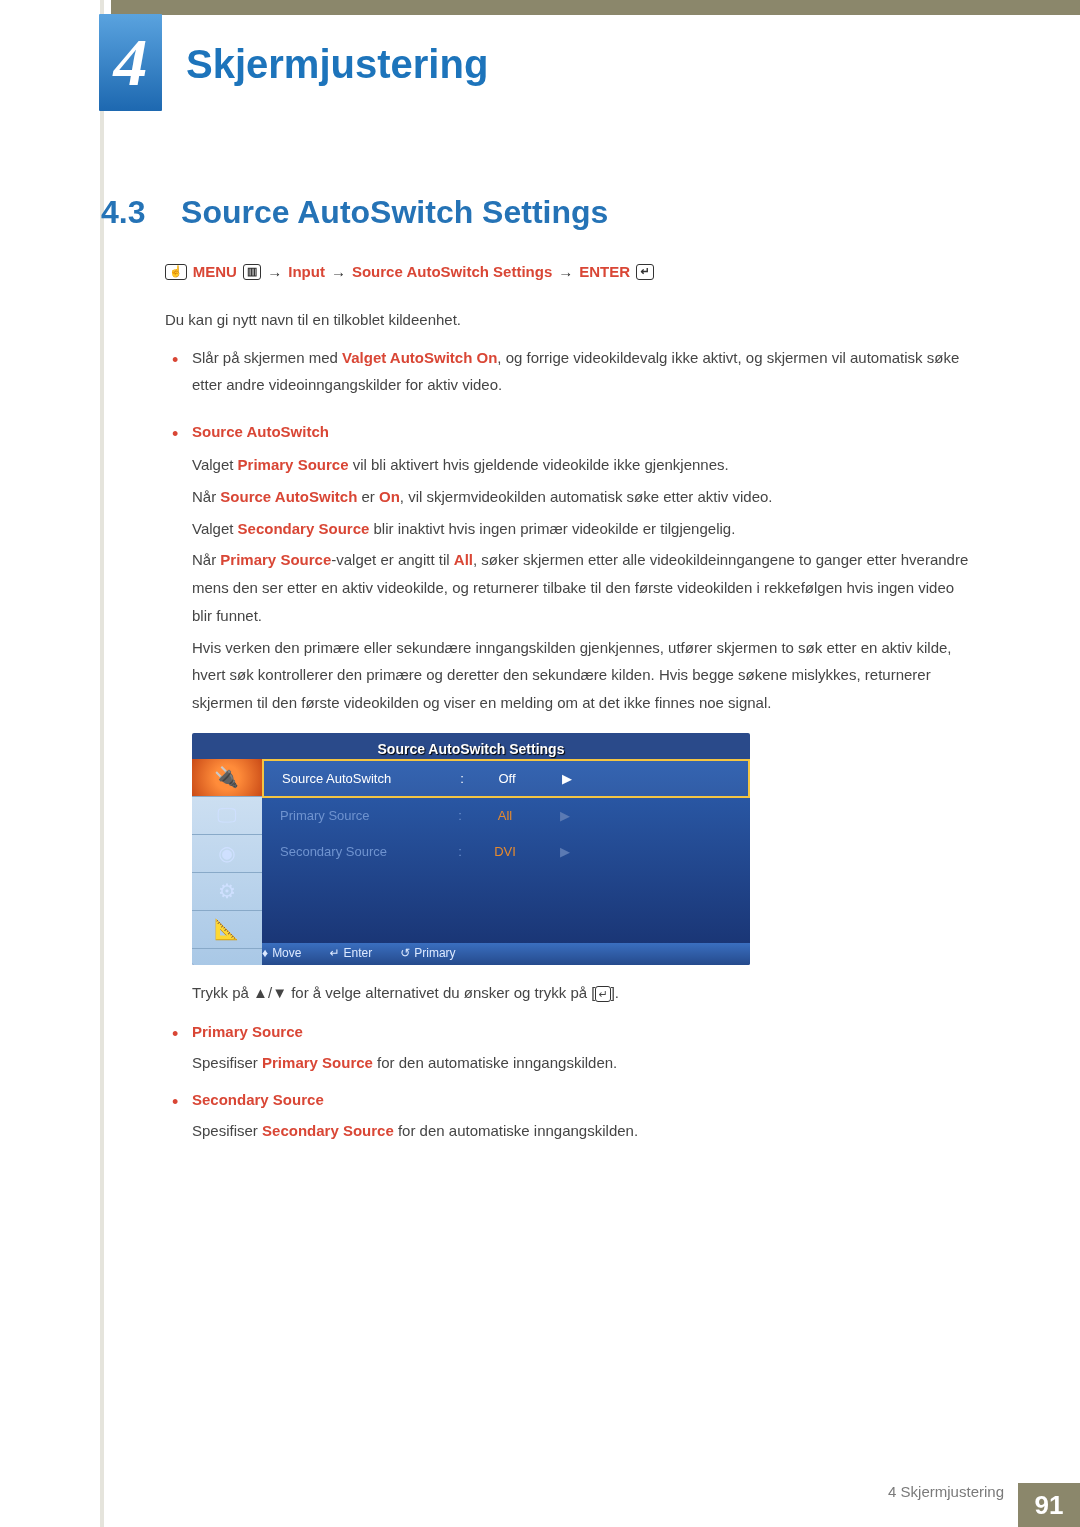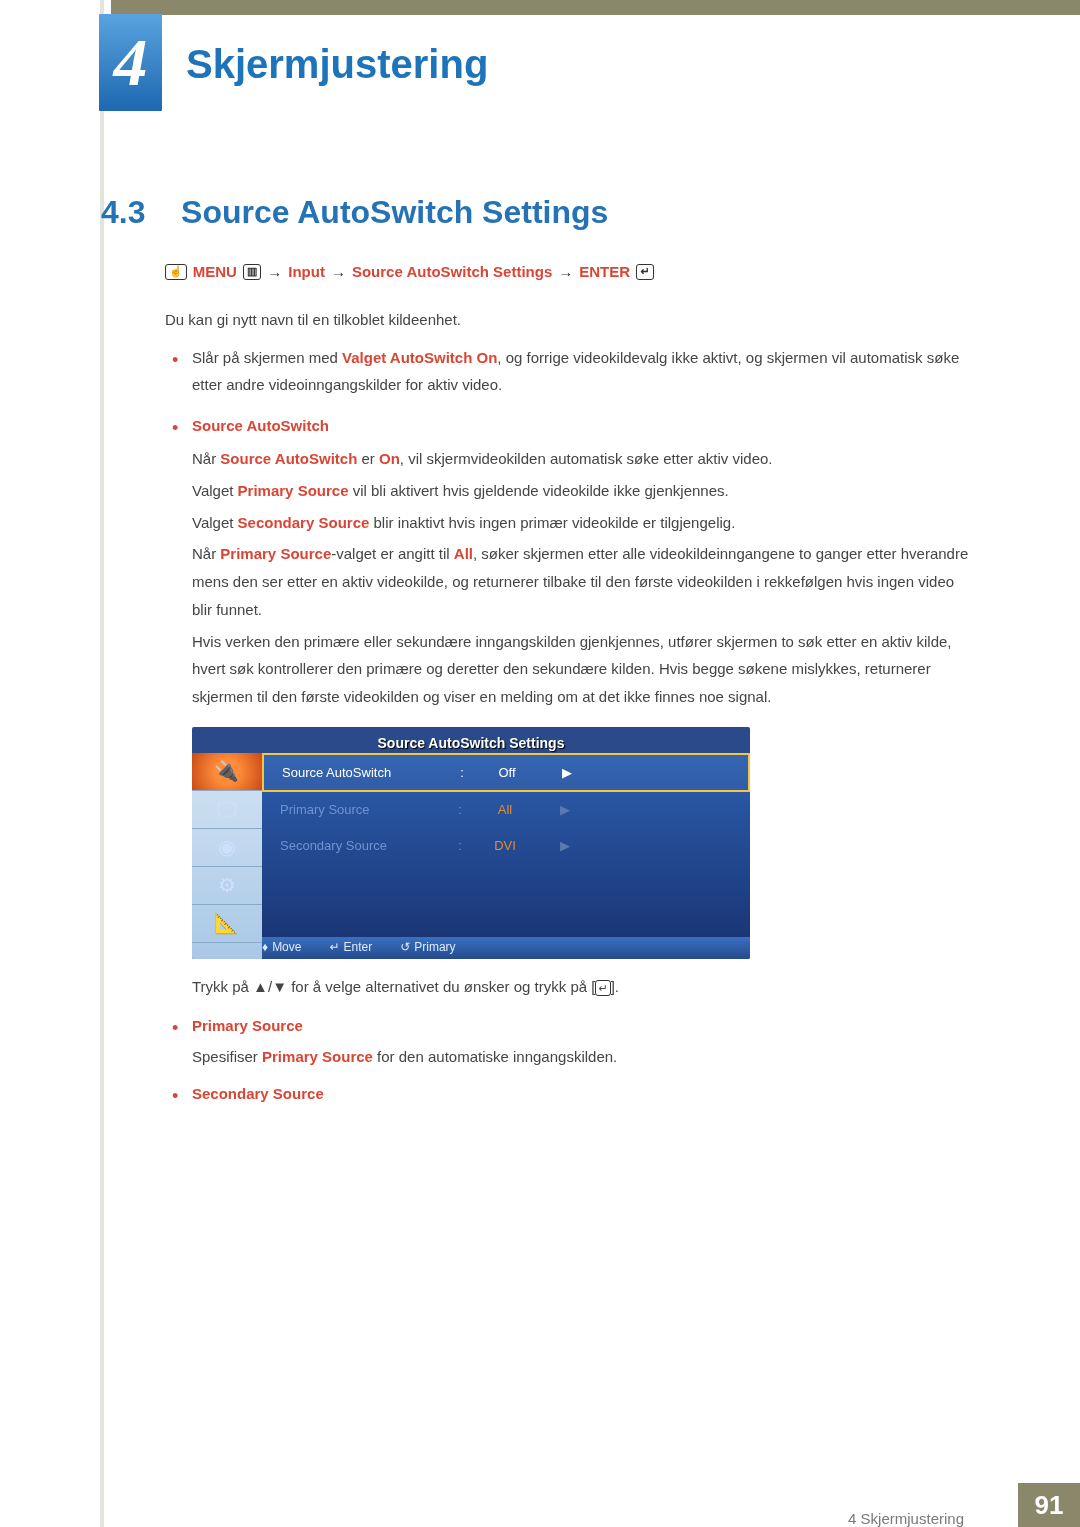--- a/index.html
+++ b/index.html
@@ -213,39 +213,38 @@
   }
   .osd-footer span i { font-style: normal; margin-right: 4px; }
 
   .footer-bar {
     position: absolute;
     bottom: 0;
     left: 0;
     width: 1080px;
     height: 44px;
     display: flex;
-    align-items: flex-end;
+    align-items: flex-start;
     justify-content: flex-end;
   }
   .footer-chapter {
     color: #7a7a7a;
     font-size: 15px;
     margin-right: 14px;
   }
   .footer-page {
     background: #8b876b;
     color: #fff;
     width: 62px;
     height: 44px;
     display: flex;
     align-items: center;
     justify-content: center;
     font-size: 26px;
     font-weight: bold;
-    margin-left: 40px;
   }
   .enter-pic { display:inline-block; border:1.3px solid #333; border-radius:3px; padding:0 2px; font-size:11px; line-height:14px; height:16px; vertical-align:middle;}
 </style>
 </head>
 <body>
 
 <div class="top-bar"></div>
 <div class="left-strip"></div>
 
 <div class="chapter-badge">
@@ -270,25 +269,25 @@
   <span class="red">ENTER</span>
   <span class="icon-box">↵</span>
 </div>
 
 <div class="intro-text">Du kan gi nytt navn til en tilkoblet kildeenhet.</div>
 
 <ul class="bullet-list">
   <li>
     <span>Slår på skjermen med </span><span class="red-inline">Valget AutoSwitch On</span><span>, og forrige videokildevalg ikke aktivt, og skjermen vil automatisk søke etter andre videoinngangskilder for aktiv video.</span>
   </li>
-  <li style="margin-top:14px;">
+  <li style="margin-top:20px;">
     <span class="sub-heading">Source AutoSwitch</span>
     <div class="para-block" style="margin-top:6px;">
+      <p><span>Valget </span><span class="red-inline">Primary Source</span><span> vil bli aktivert hvis gjeldende videokilde ikke gjenkjennes.</span></p>
       <p><span>Når </span><span class="red-inline">Source AutoSwitch</span><span> er </span><span class="red-inline">On</span><span>, vil skjermvideokilden automatisk søke etter aktiv video.</span></p>
-      <p><span>Valget </span><span class="red-inline">Primary Source</span><span> vil bli aktivert hvis gjeldende videokilde ikke gjenkjennes.</span></p>
       <p><span>Valget </span><span class="red-inline">Secondary Source</span><span> blir inaktivt hvis ingen primær videokilde er tilgjengelig.</span></p>
       <p><span>Når </span><span class="red-inline">Primary Source</span><span>-valget er angitt til </span><span class="red-inline">All</span><span>, søker skjermen etter alle videokildeinngangene to ganger etter hverandre mens den ser etter en aktiv videokilde, og returnerer tilbake til den første videokilden i rekkefølgen hvis ingen video blir funnet.</span></p>
       <p>Hvis verken den primære eller sekundære inngangskilden gjenkjennes, utfører skjermen to søk etter en aktiv kilde, hvert søk kontrollerer den primære og deretter den sekundære kilden. Hvis begge søkene mislykkes, returnerer skjermen til den første videokilden og viser en melding om at det ikke finnes noe signal.</p>
     </div>
 
     <div class="osd">
       <div class="osd-title">Source AutoSwitch Settings</div>
       <div class="osd-sidebar">
         <div class="osd-sidebar-item active">🔌</div>
         <div class="osd-sidebar-item">🖵</div>
@@ -326,19 +325,20 @@
     <p><span>Trykk på ▲/▼ for å velge alternativet du ønsker og trykk på [</span><span class="enter-pic">↵</span><span>].</span></p>
   </li>
 
   <li style="margin-top:12px;">
     <span class="sub-heading">Primary Source</span>
     <div class="sub-text"><span>Spesifiser </span><span class="red-inline">Primary Source</span><span> for den automatiske inngangskilden.</span></div>
   </li>
 
   <li style="margin-top:10px;">
     <span class="sub-heading">Secondary Source</span>
+    <div class="sub-text"><span>Spesifiser </span><span class="red-inline">Secondary Source</span><span> for den automatiske inngangskilden.</span></div>
   </li>
 </ul>
 
 <div class="footer-bar">
   <span class="footer-chapter">4 Skjermjustering</span>
   <span class="footer-page">91</span>
 </div>
 
 </body></html>

